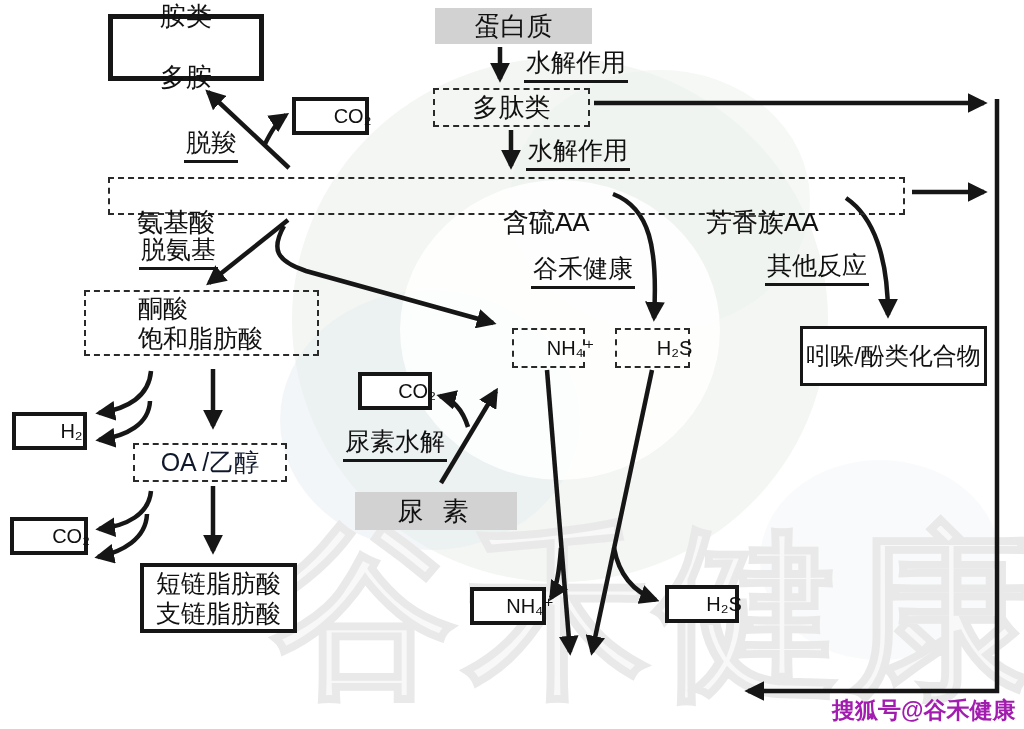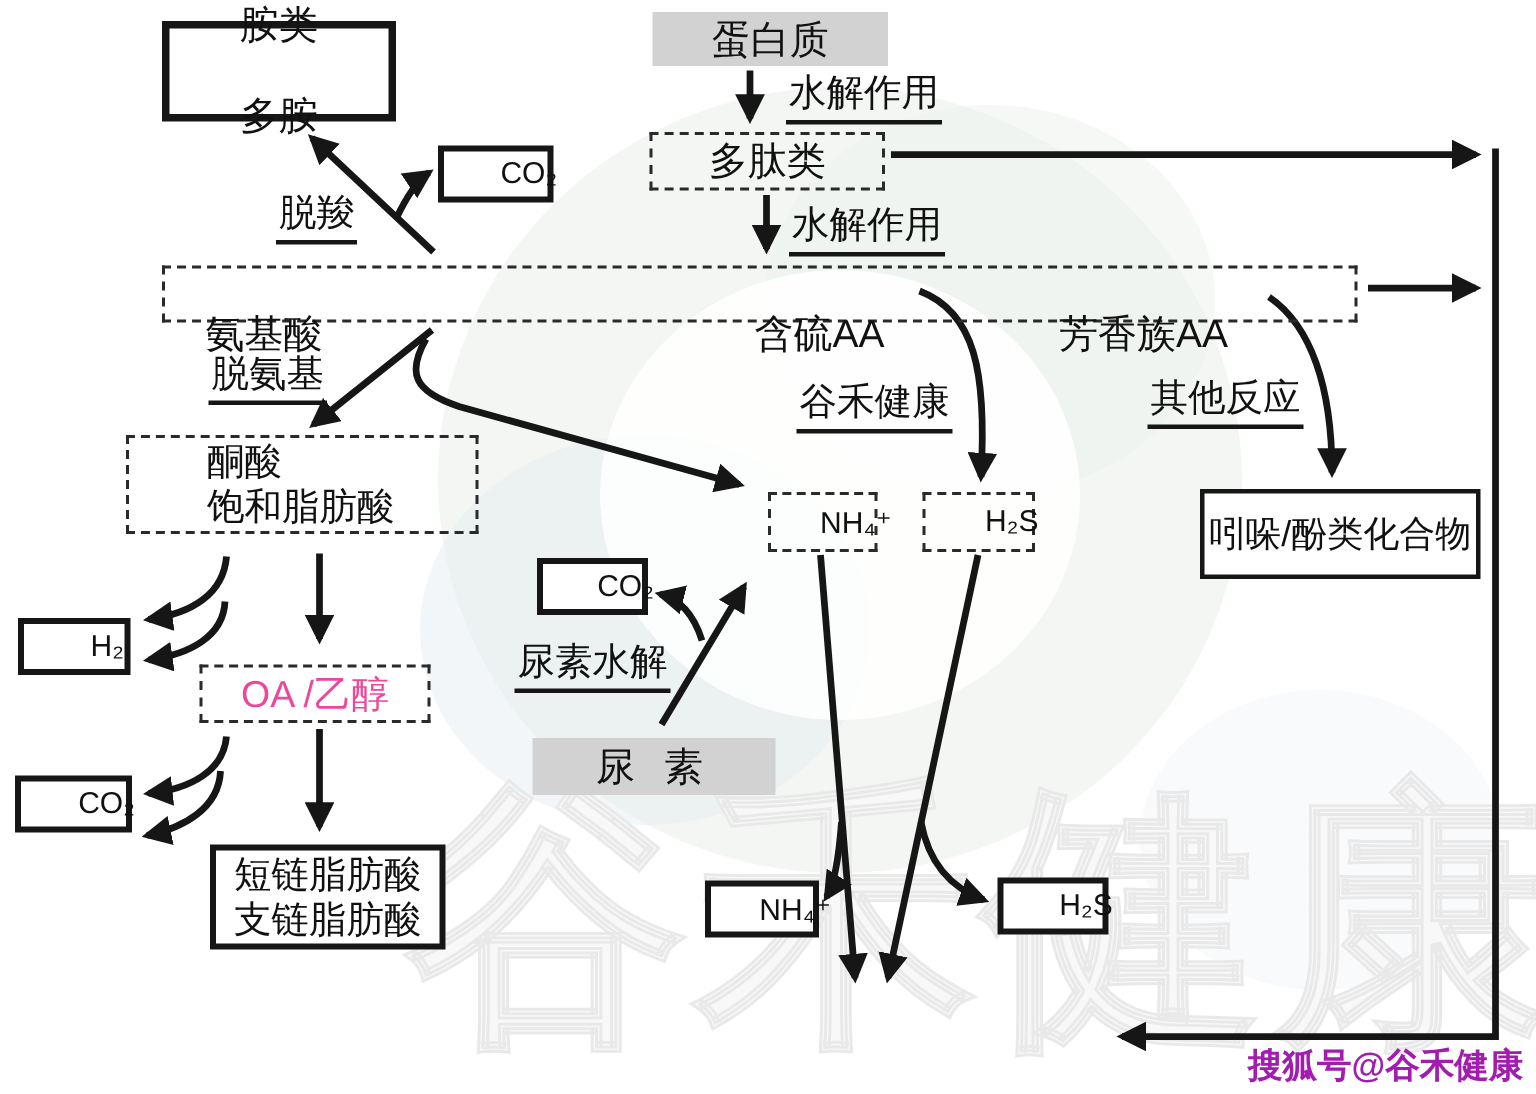--- a/index.html
+++ b/index.html
@@ -121,21 +121,21 @@
   <span class="row-label" style="left:503px;top:181px;">含硫AA</span>
   <span class="row-label" style="left:706px;top:181px;">芳香族AA</span>
 
   <div class="box dashed two-line f25" style="left:84px;top:290px;width:235px;height:66px;align-items:flex-start;padding-left:52px;">
     <span>酮酸</span>
     <span>饱和脂肪酸</span>
   </div>
 
   <div class="box solid chem" style="left:12px;top:412px;width:75px;height:38px;">H₂</div>
 
-  <div class="box dashed f25" style="left:133px;top:443px;width:154px;height:39px;color:#ec4899;">OA /乙醇</div>
+  <div class="box dashed f25" style="left:133px;top:443px;width:154px;height:39px;color:#0f172a;">OA /乙醇</div>
 
   <div class="box solid chem" style="left:10px;top:517px;width:78px;height:38px;">CO₂</div>
 
   <div class="box solid two-line f25" style="left:140px;top:563px;width:157px;height:70px;">
     <span>短链脂肪酸</span>
     <span>支链脂肪酸</span>
   </div>
 
   <div class="box solid chem" style="left:358px;top:372px;width:74px;height:38px;">CO₂</div>
 

